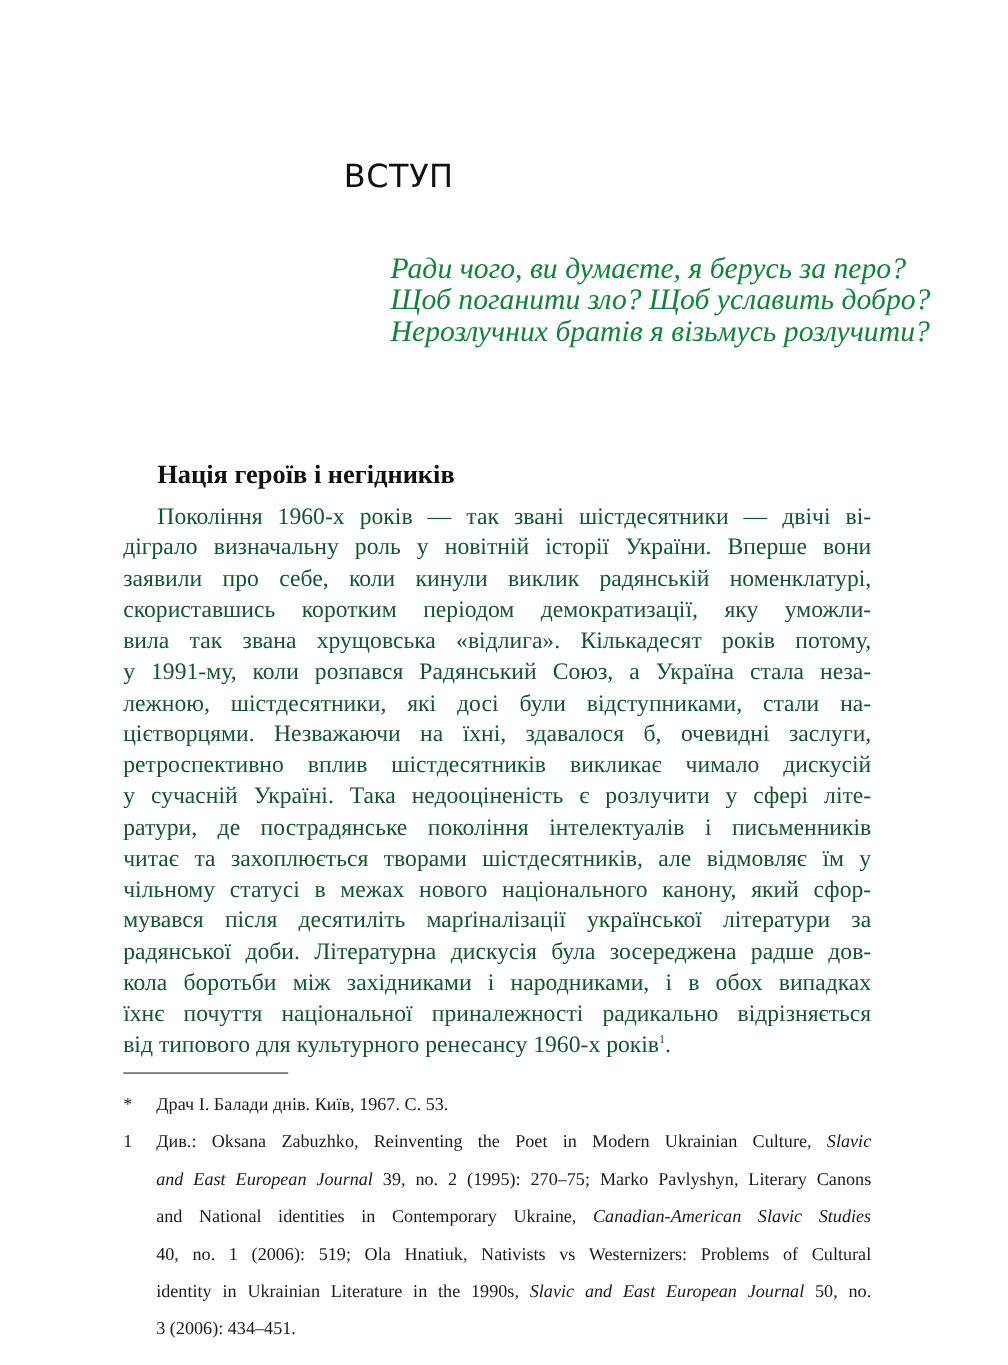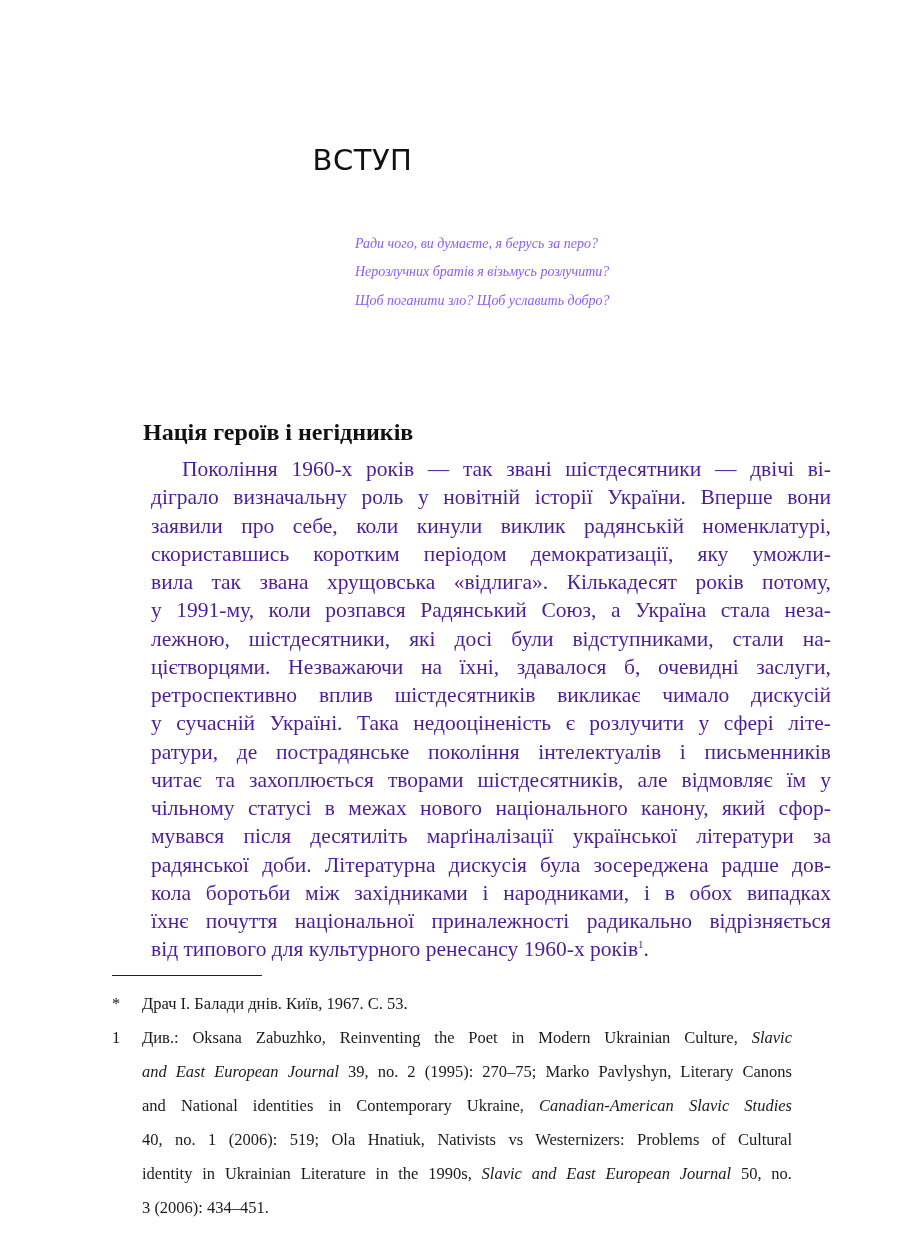--- a/index.html
+++ b/index.html
@@ -28,23 +28,23 @@
       color: #111;
       margin: 0;
       font-weight: normal;
     }
     .epigraph {
       position: absolute;
       top: 230px;
       left: 355px;
       width: 450px;
       font-style: italic;
-      font-size: 14px;
+      font-size: 27px;
       line-height: 28.4px;
-      color: #8b5cf6;
+      color: #15803d;
     }
     .epigraph-line {
       display: block;
       white-space: nowrap;
     }
     .section-heading {
       position: absolute;
       top: 416px;
       left: 143px;
       margin: 0;
@@ -55,22 +55,21 @@
       white-space: nowrap;
       text-align: right;
     }
     .body-text {
       position: absolute;
       top: 455px;
       left: 112px;
       width: 680px;
       font-size: 21.5px;
       line-height: 28.25px;
-      color: #4c1d95;
-      margin-left: 39px;
+      color: #14532d;
     }
     .body-line {
       display: block;
       white-space: nowrap;
       text-align: justify;
       text-align-last: justify;
       height: 28.25px;
     }
     .body-line.first { padding-left: 31px; }
     .body-line.last { text-align-last: left; }
@@ -115,22 +114,22 @@
     .fn-line.last { text-align-last: left; }
     .it { font-style: italic; }
   </style>
 </head>
 <body>
 
 <h1 class="chapter-title">ВСТУП</h1>
 
 <div class="epigraph">
   <span class="epigraph-line">Ради чого, ви думаєте, я берусь за перо?</span>
+  <span class="epigraph-line">Щоб поганити зло? Щоб уславить добро?</span>
   <span class="epigraph-line">Нерозлучних братів я візьмусь розлучити?</span>
-  <span class="epigraph-line">Щоб поганити зло? Щоб уславить добро?</span>
 </div>
 
 <h2 class="section-heading">Нація героїв і негідників</h2>
 
 <div class="body-text" id="body-paragraph">
     <span class="body-line first">Покоління 1960-х років — так звані шістдесятники — двічі ві-</span>
     <span class="body-line">діграло визначальну роль у новітній історії України. Вперше вони</span>
     <span class="body-line">заявили про себе, коли кинули виклик радянській номенклатурі,</span>
     <span class="body-line">скориставшись коротким періодом демократизації, яку уможли-</span>
     <span class="body-line">вила так звана хрущовська «відлига». Кількадесят років потому,</span>

